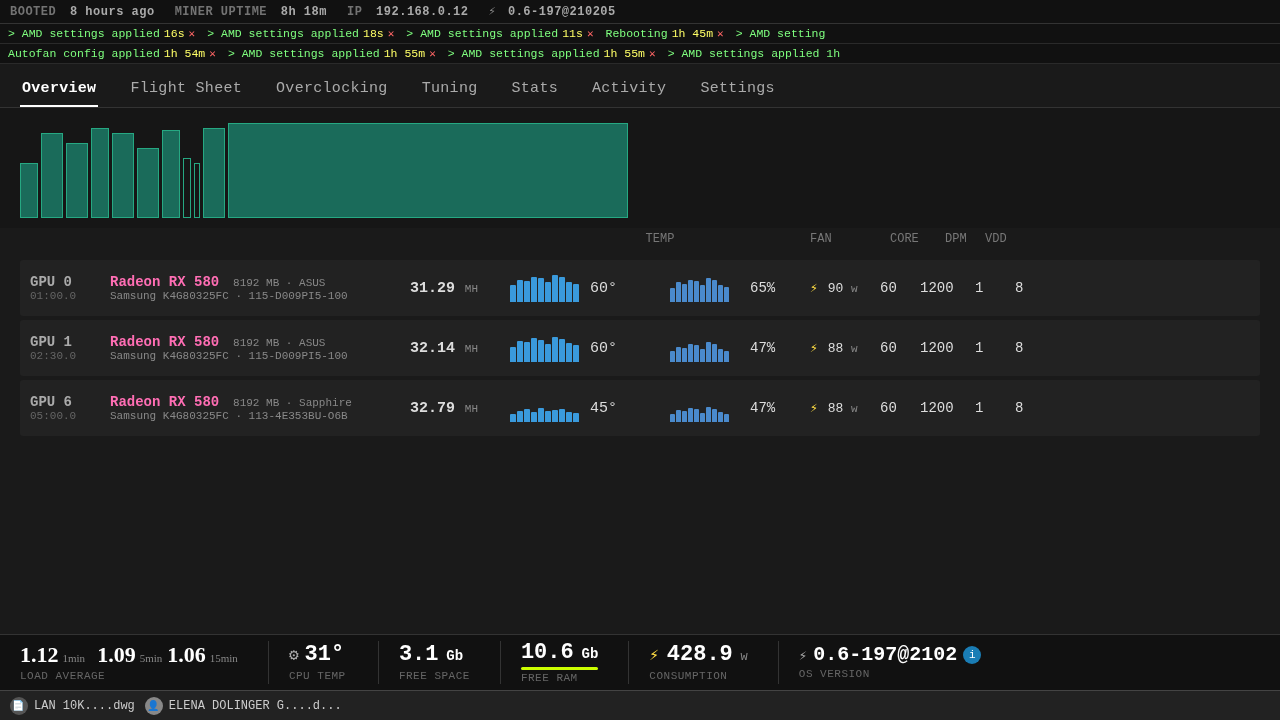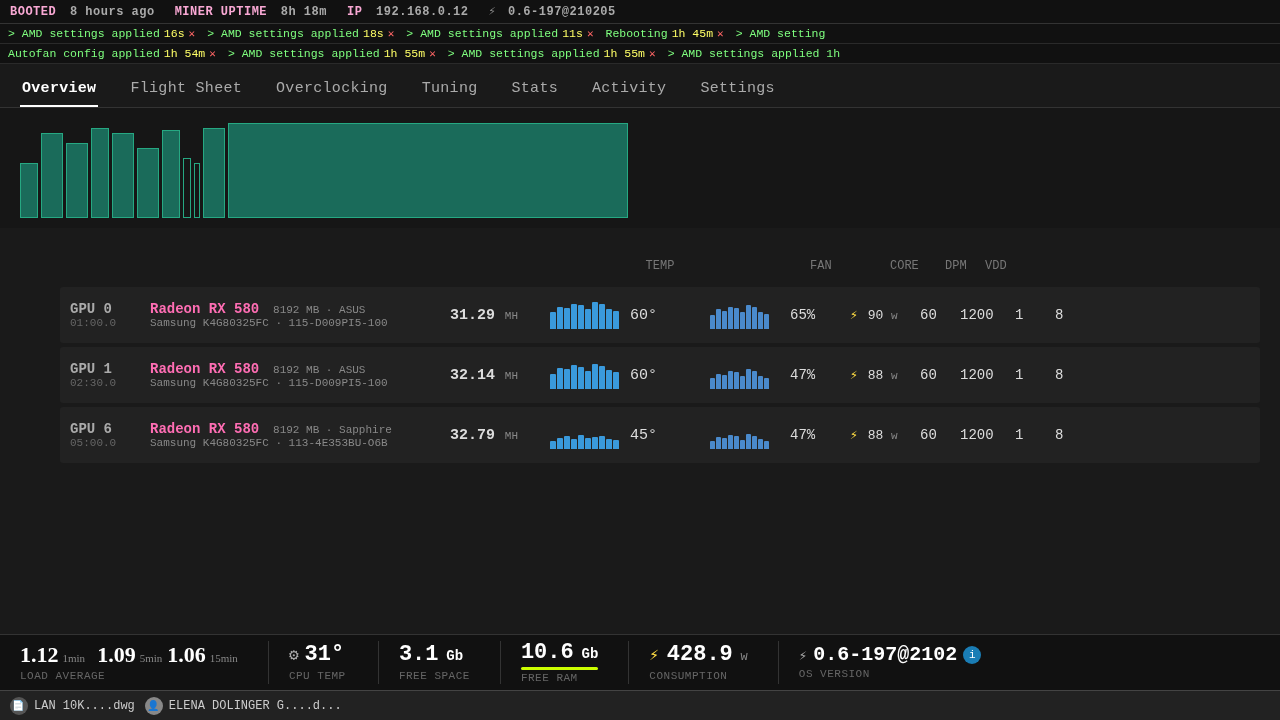--- a/index.html
+++ b/index.html
@@ -21,21 +21,21 @@
       align-items: center;
       gap: 20px;
       border-bottom: 1px solid #333;
     }
     .top-bar-item {
       color: #aaa;
       font-size: 12px;
       font-weight: bold;
       letter-spacing: 0.5px;
     }
-    .top-bar-item span.label { color: #f9a8d4; margin-top: 37px; }
+    .top-bar-item span.label { color: #737373; margin-top: 37px; }
     .top-bar-item span.value { color: #ddd; }
 
     
     .notif-bar {
       background: #111;
       padding: 3px 8px 3px 8px;
       display: flex;
       flex-wrap: wrap;
       gap: 6px 12px;
       border-bottom: 1px solid #2a2a2a;
@@ -110,21 +110,20 @@
     }
     .bar.outline {
       background: transparent;
       border: 1.5px solid #26a882;
     }
 
     
     .gpu-table {
       padding: 0 20px;
       margin-top: 10px;
-      margin-left: 40px;
     }
     .gpu-row {
       display: flex;
       align-items: center;
       background: #222;
       border-radius: 3px;
       margin-bottom: 4px;
       padding: 8px 10px;
       min-height: 56px;
     }
@@ -294,21 +293,20 @@
       font-size: 10px;
     }
 
     .header-row {
       display: flex;
       align-items: center;
       color: #777;
       font-size: 12px;
       padding: 4px 10px;
       margin-bottom: 2px;
-      margin-top: 27px;
     }
   </style>
 </head>
 <body>
 
 <div class="top-bar">
   <div class="top-bar-item">
     <span class="label">BOOTED</span>
     <span class="value" style="margin-left:6px;color:#aaa;">8 hours ago</span>
   </div>

